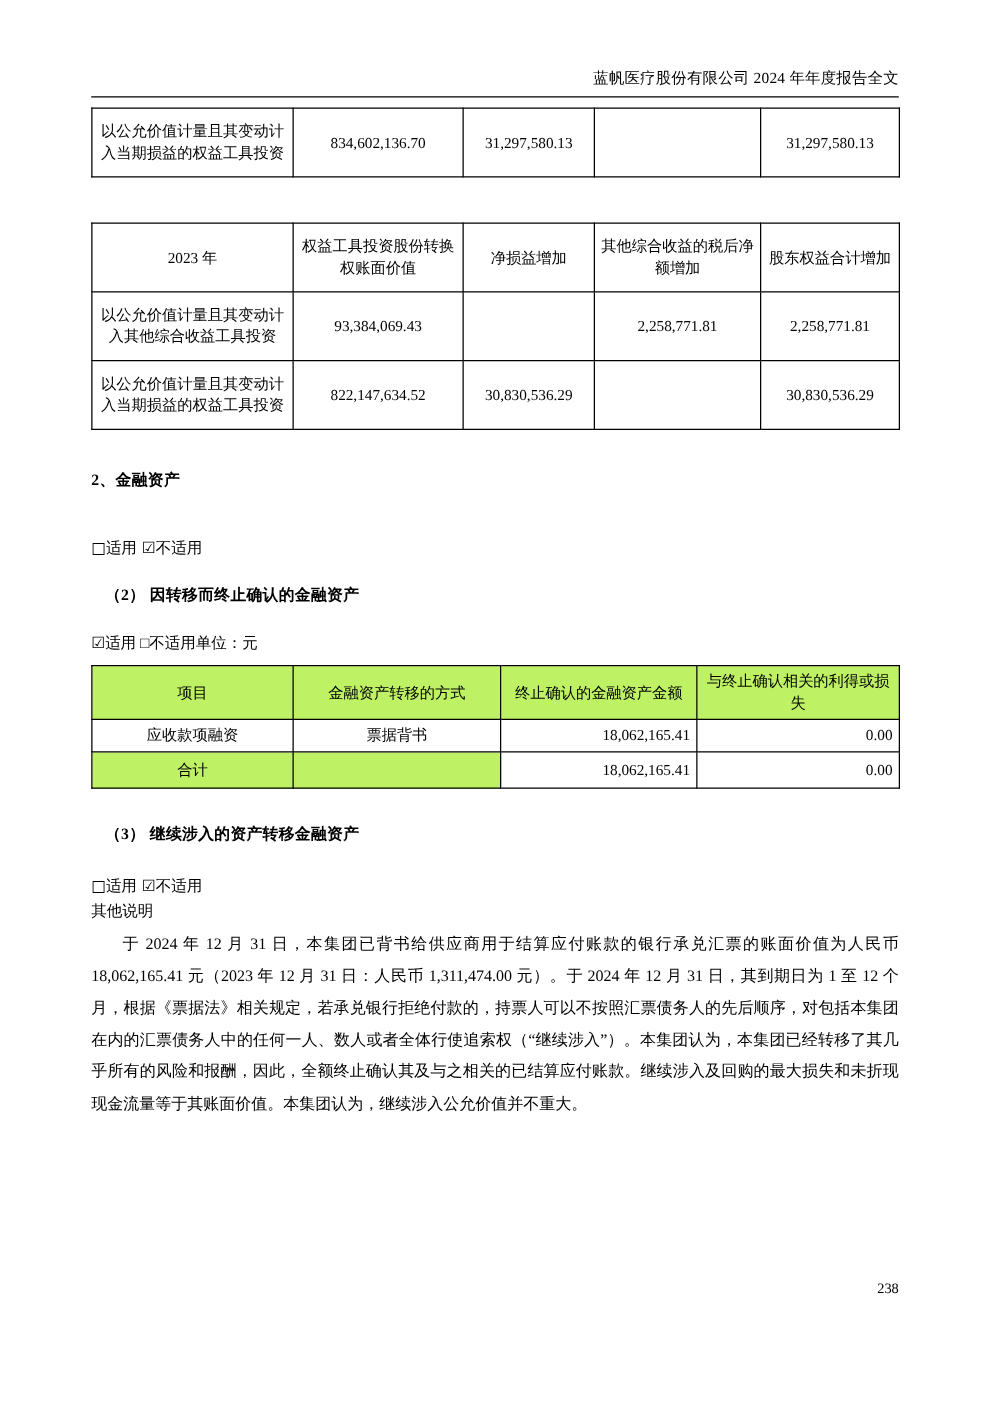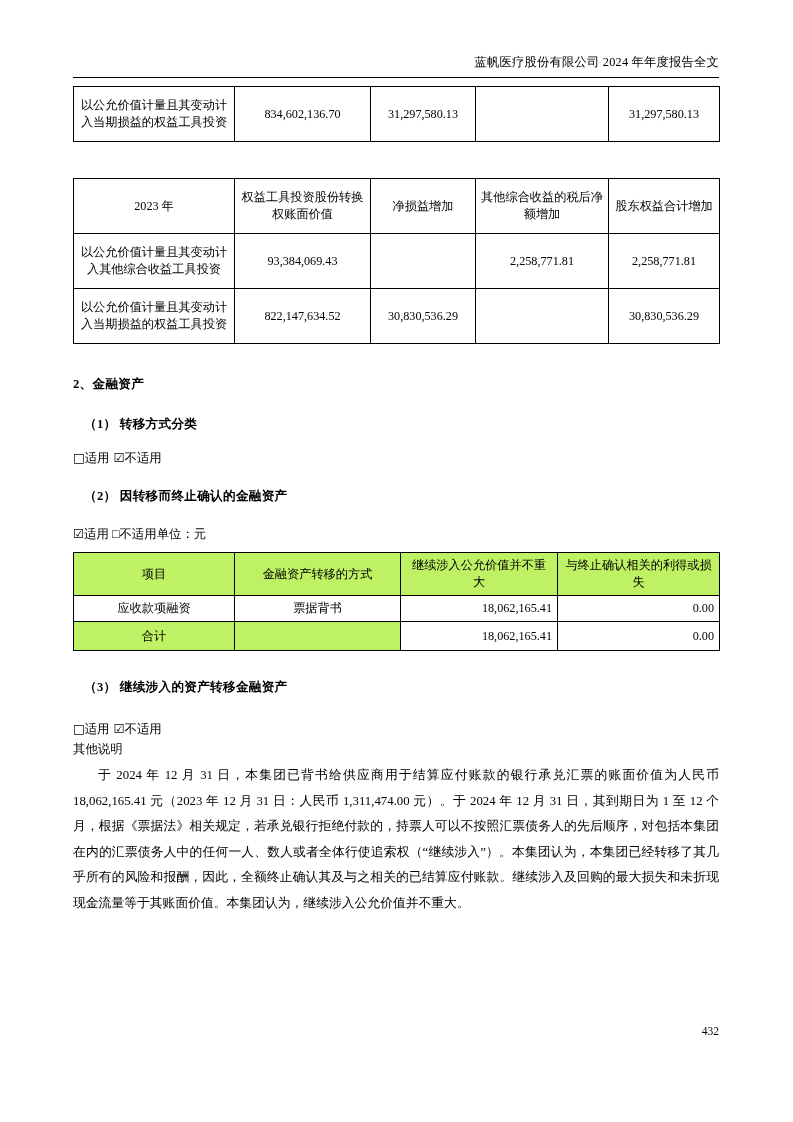--- a/index.html
+++ b/index.html
@@ -205,21 +205,20 @@
         </tr>
       </tbody>
     </table>
 
     <div class="sp30"></div>
 
     <p class="h-sec">2、金融资产</p>
 
     <div class="sp20"></div>
 
-    <p class="h-sub">（1） 转移方式分类</p>
 
     <div class="sp14"></div>
 
     <p class="applic">□适用 ☑不适用</p>
 
     <div class="sp18"></div>
 
     <p class="h-sub">（2） 因转移而终止确认的金融资产</p>
 
     <div class="sp18"></div>
@@ -232,21 +231,21 @@
       <colgroup>
         <col style="width:161px">
         <col style="width:166px">
         <col style="width:157px">
         <col style="width:162px">
       </colgroup>
       <thead>
         <tr class="shaded">
           <th class="tc" style="height:30px">项目</th>
           <th class="tc">金融资产转移的方式</th>
-          <th class="tc">继续涉入公允价值并不重大</th>
+          <th class="tc">终止确认的金融资产金额</th>
           <th class="tc">与终止确认相关的利得或损失</th>
         </tr>
       </thead>
       <tbody>
         <tr>
           <td class="tl" style="height:16px">应收款项融资</td>
           <td class="tl">票据背书</td>
           <td class="tr">18,062,165.41</td>
           <td class="tr">0.00</td>
         </tr>
@@ -268,15 +267,15 @@
     <p class="applic">□适用 ☑不适用</p>
 
     <p class="plain">其他说明</p>
 
     <div class="sp4"></div>
 
     <p class="para">于 2024 年 12 月 31 日，本集团已背书给供应商用于结算应付账款的银行承兑汇票的账面价值为人民币 18,062,165.41 元（2023 年 12 月 31 日：人民币 1,311,474.00 元）。于 2024 年 12 月 31 日，其到期日为 1 至 12 个月，根据《票据法》相关规定，若承兑银行拒绝付款的，持票人可以不按照汇票债务人的先后顺序，对包括本集团在内的汇票债务人中的任何一人、数人或者全体行使追索权（“继续涉入”）。本集团认为，本集团已经转移了其几乎所有的风险和报酬，因此，全额终止确认其及与之相关的已结算应付账款。继续涉入及回购的最大损失和未折现现金流量等于其账面价值。本集团认为，继续涉入公允价值并不重大。</p>
 
   </div>
 
-  <div class="footer">432</div>
+  <div class="footer">238</div>
 
 </div>
 
 </body></html>

